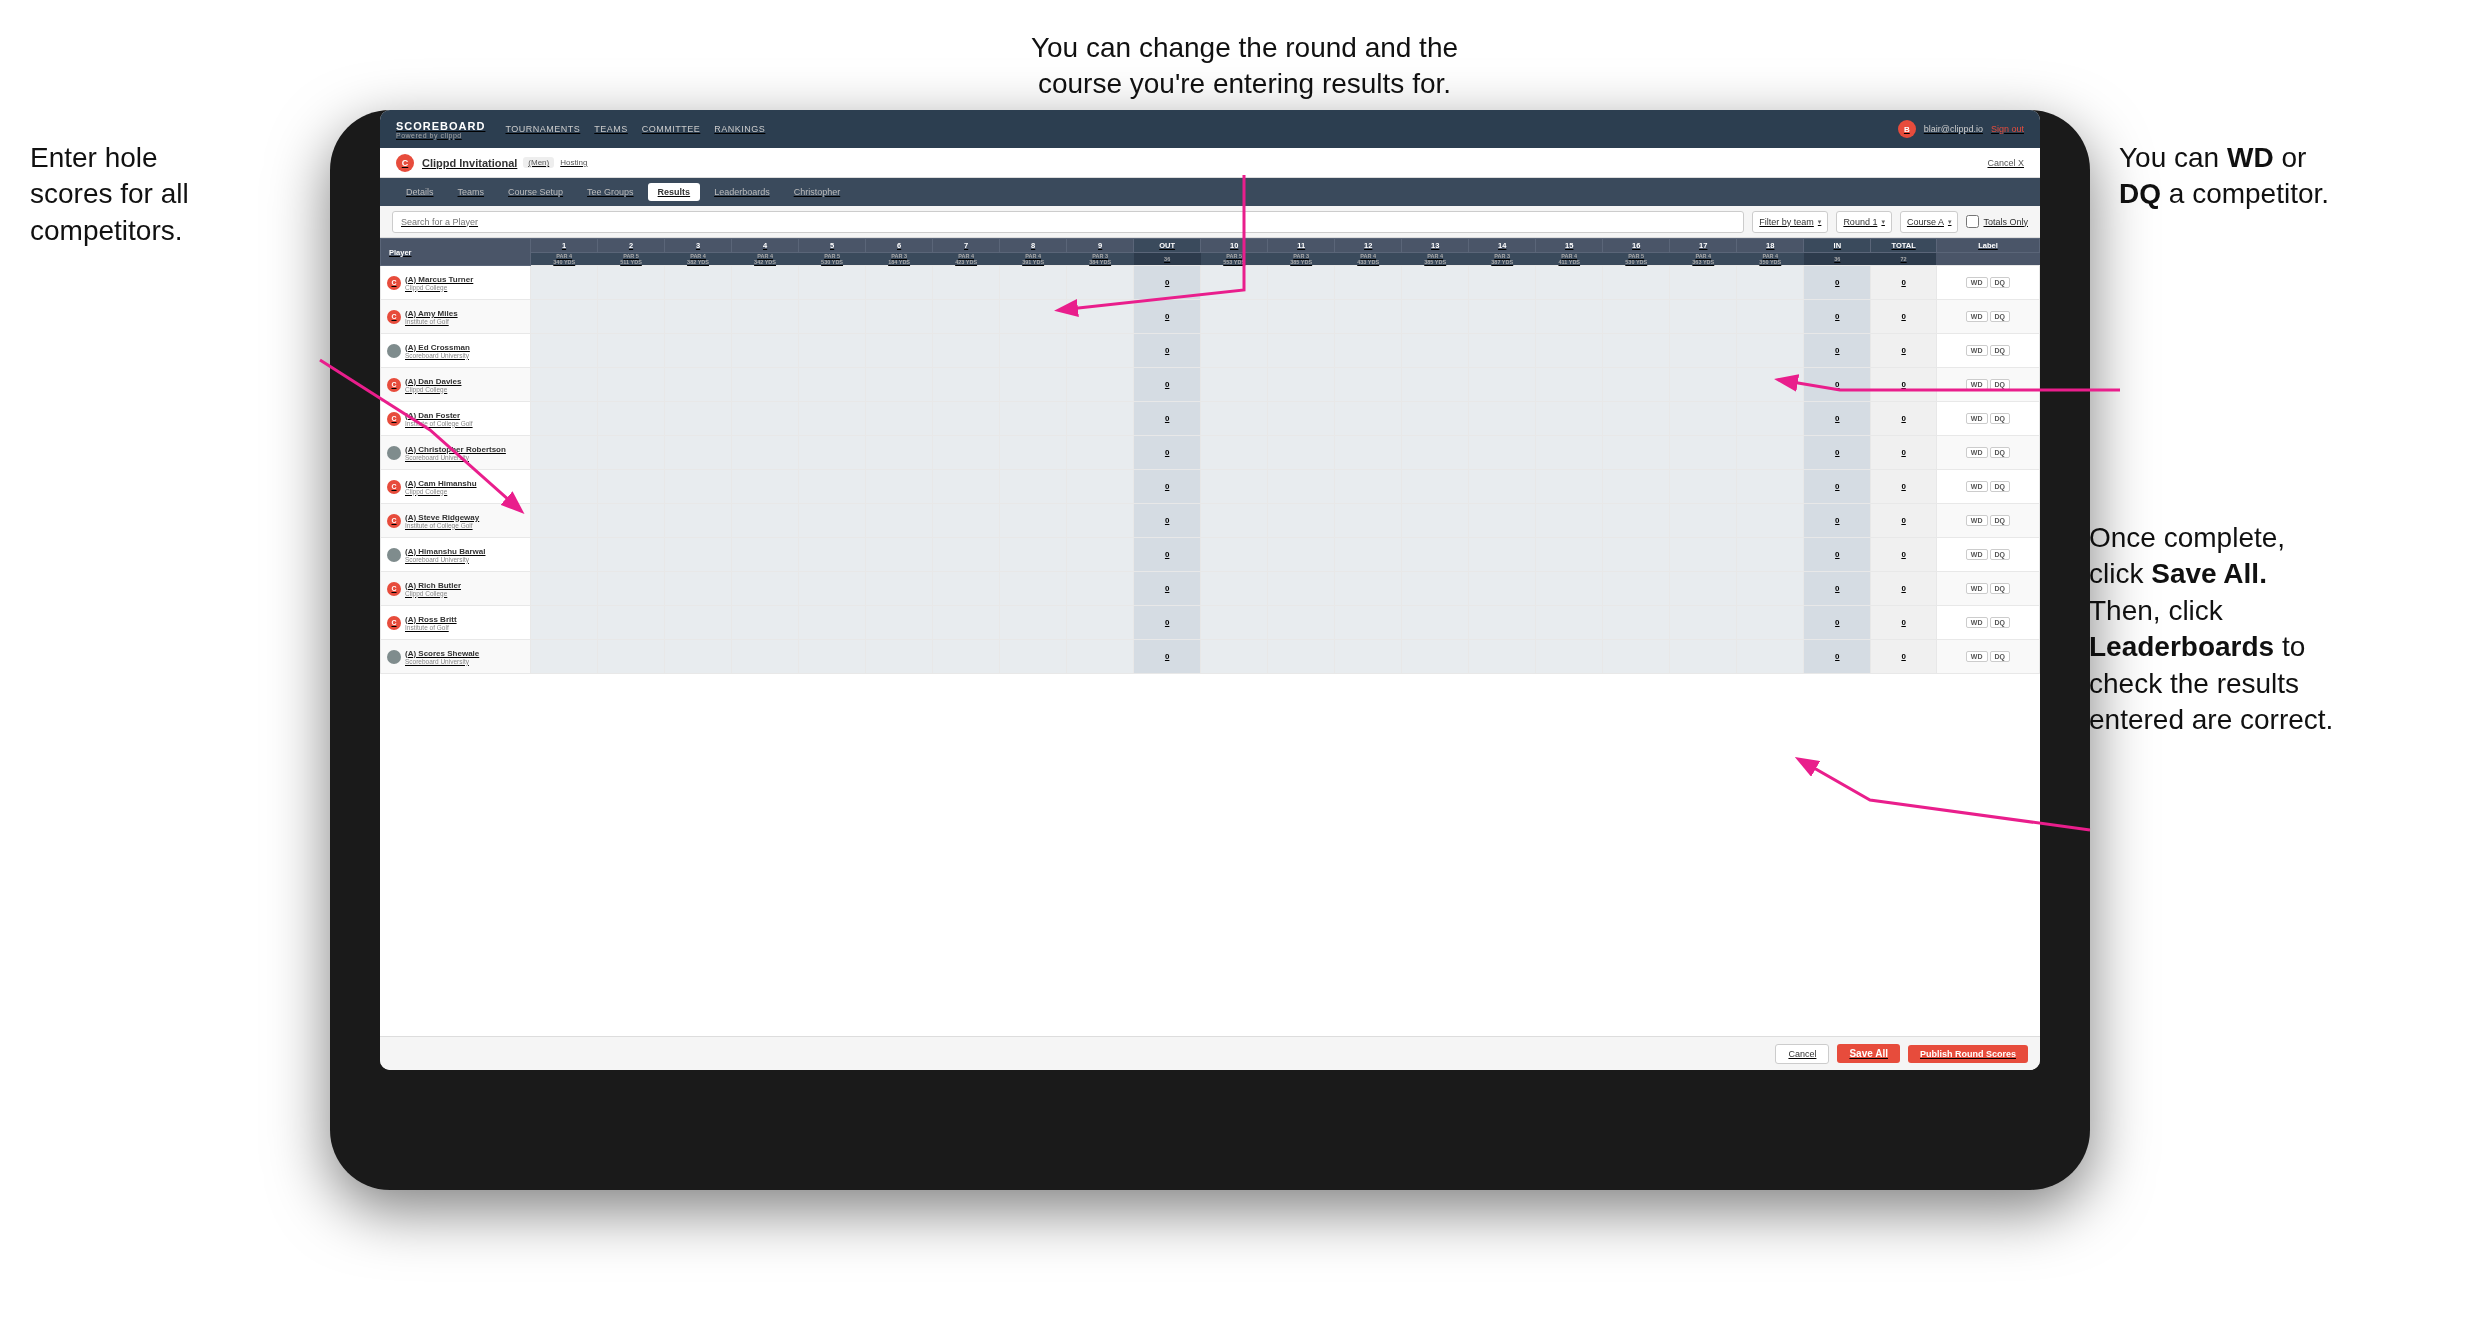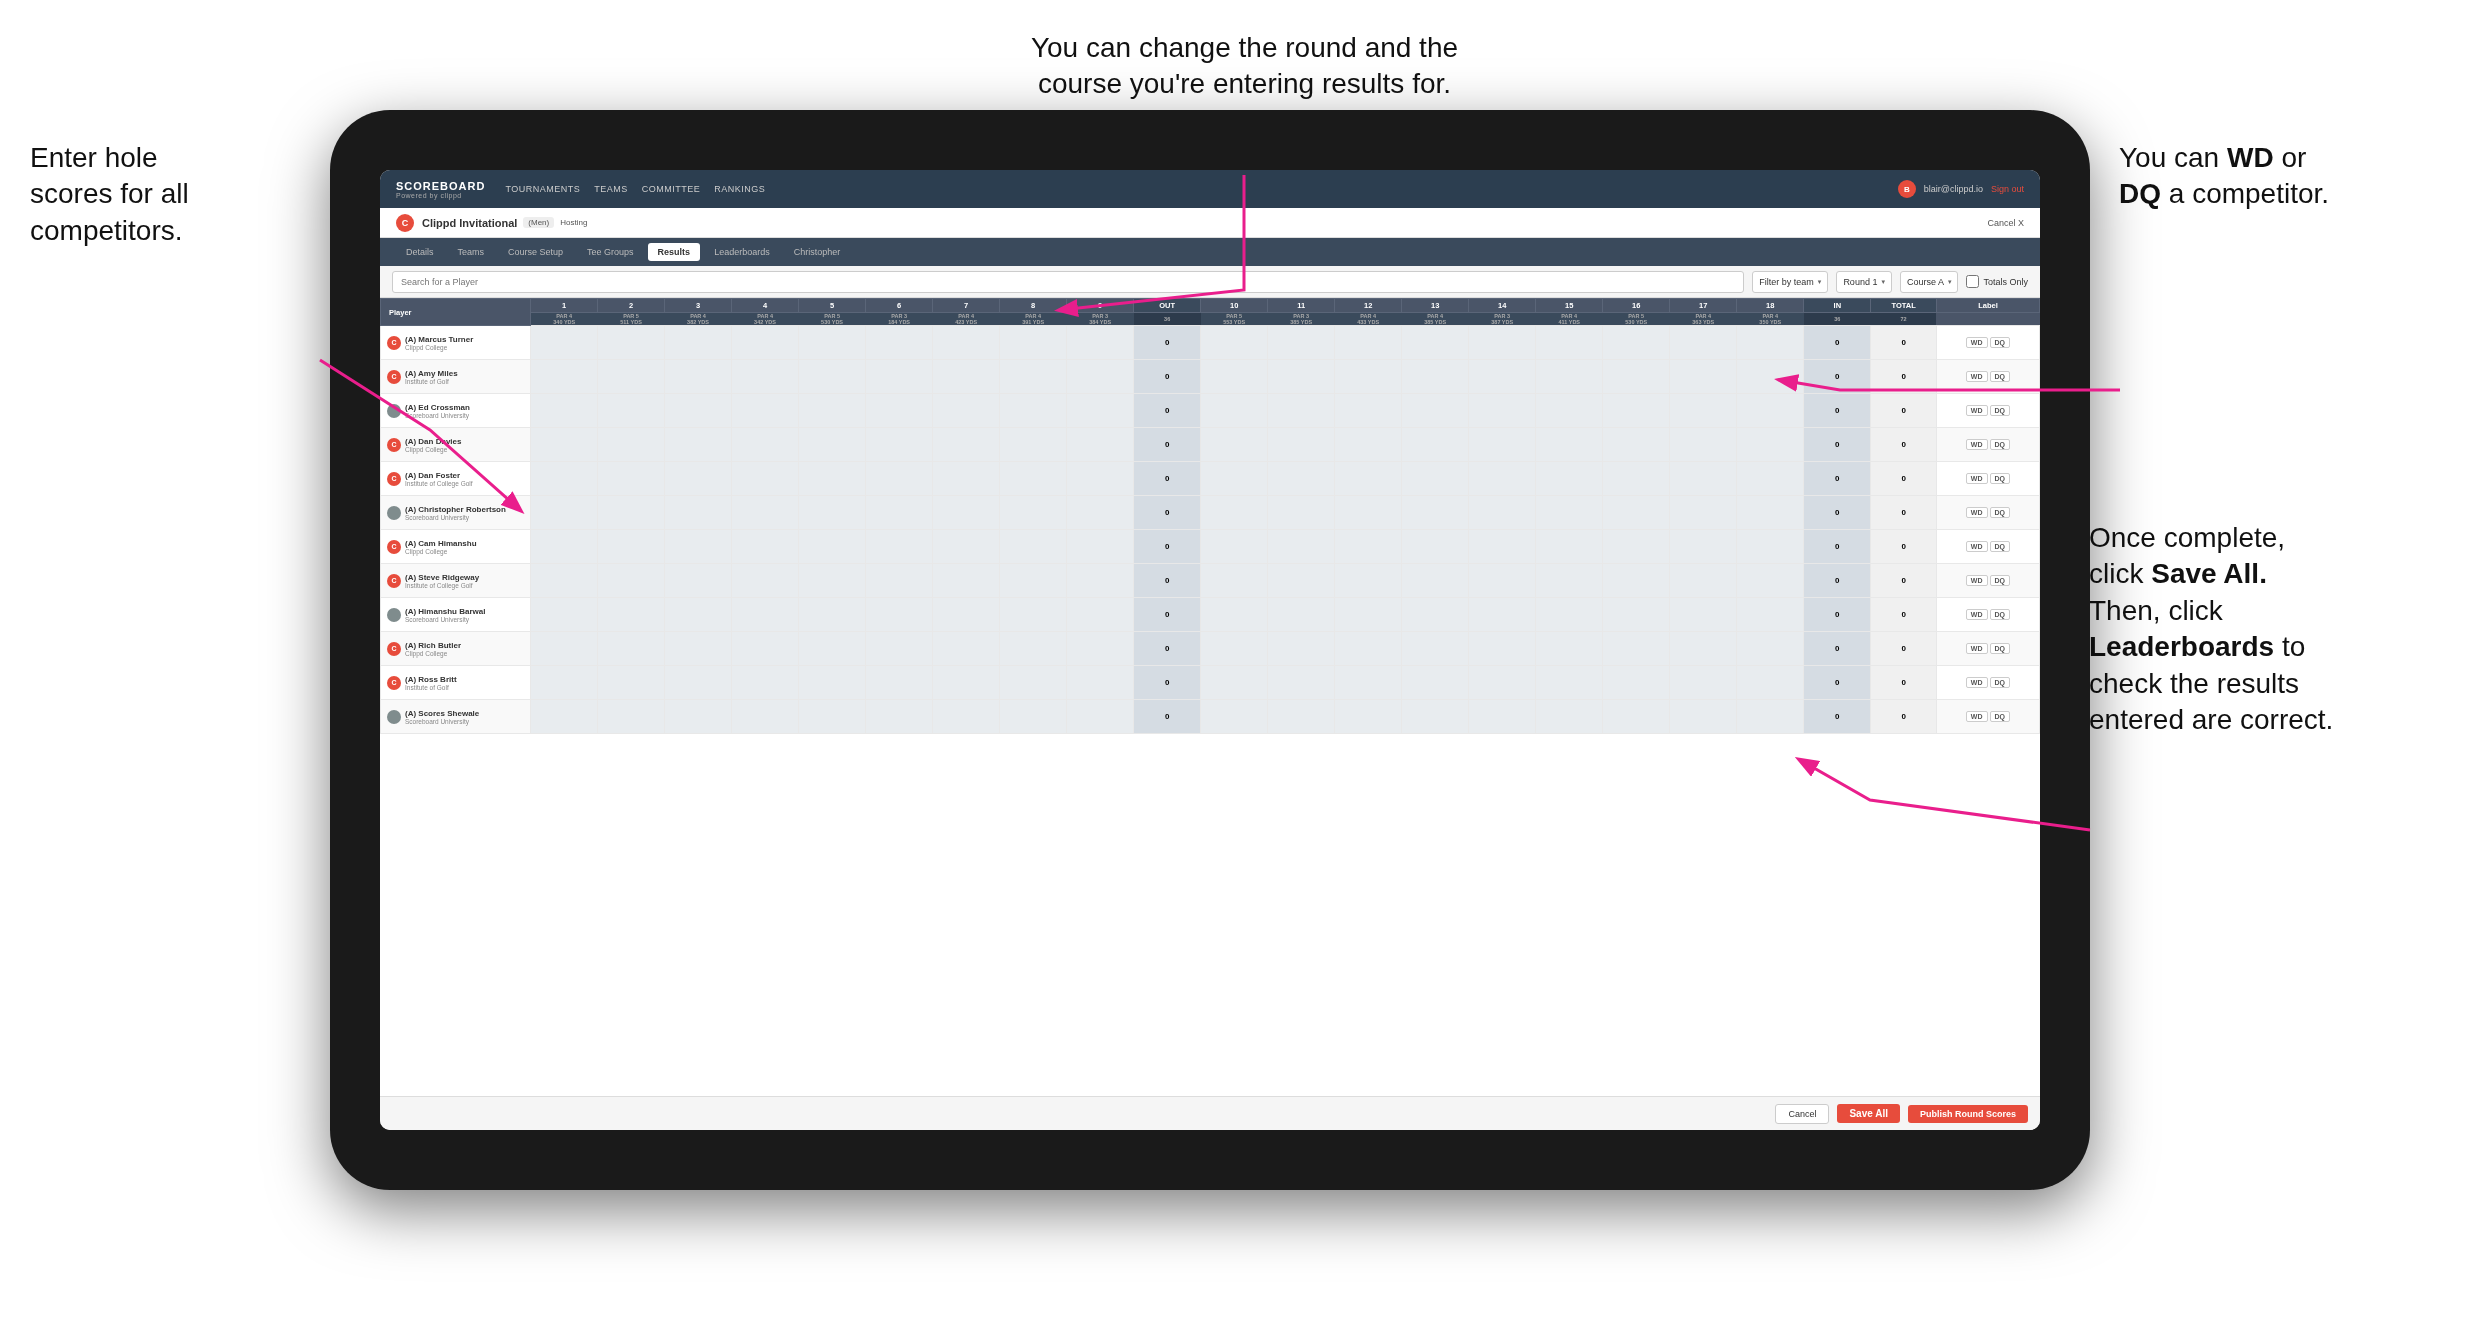--- a/index.html
+++ b/index.html
@@ -55,22 +55,22 @@
     .tablet {
       position: absolute;
       top: 110px;
       left: 330px;
       width: 1760px;
       height: 1080px;
       background: #1a1a1a;
       border-radius: 60px;
       box-shadow: 0 20px 60px rgba(0,0,0,0.5);
       display: flex;
-      align-items: center;
       justify-content: center;
+      text-decoration: underline;
     }
 
     .tablet-screen {
       width: 1660px;
       height: 960px;
       background: #f0f0f0;
       border-radius: 10px;
       overflow: hidden;
       display: flex;
       flex-direction: column;

